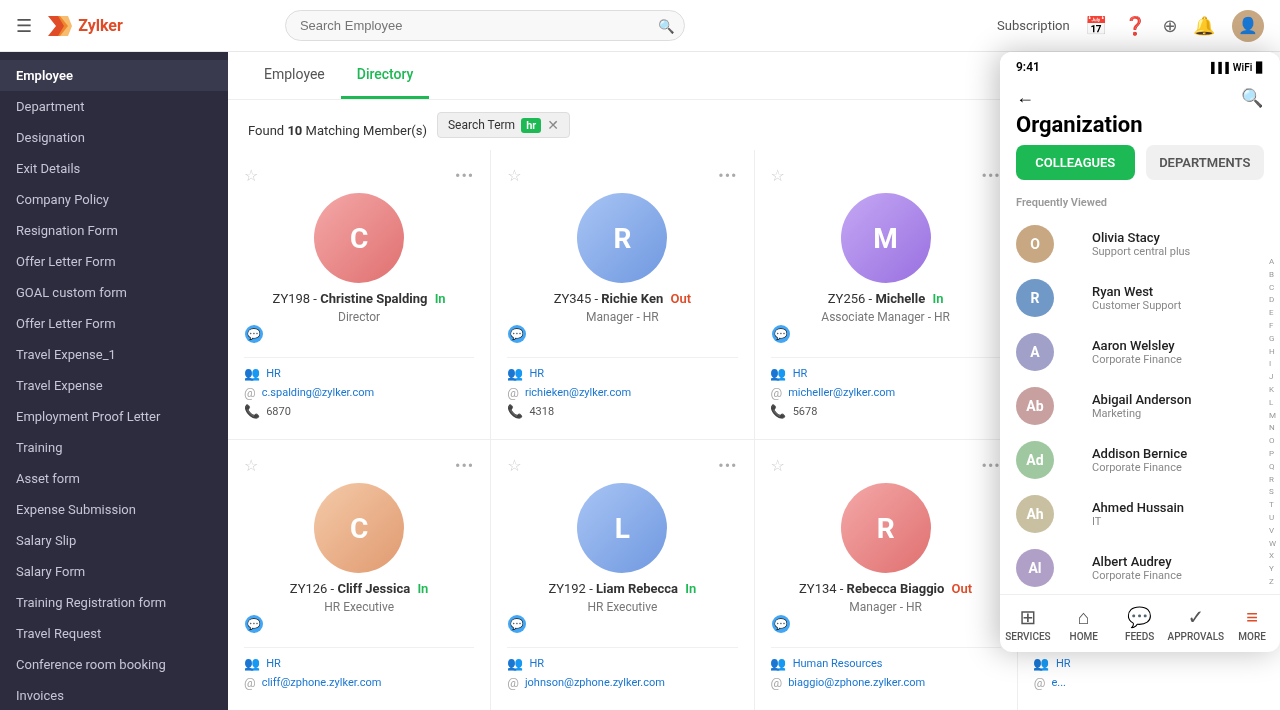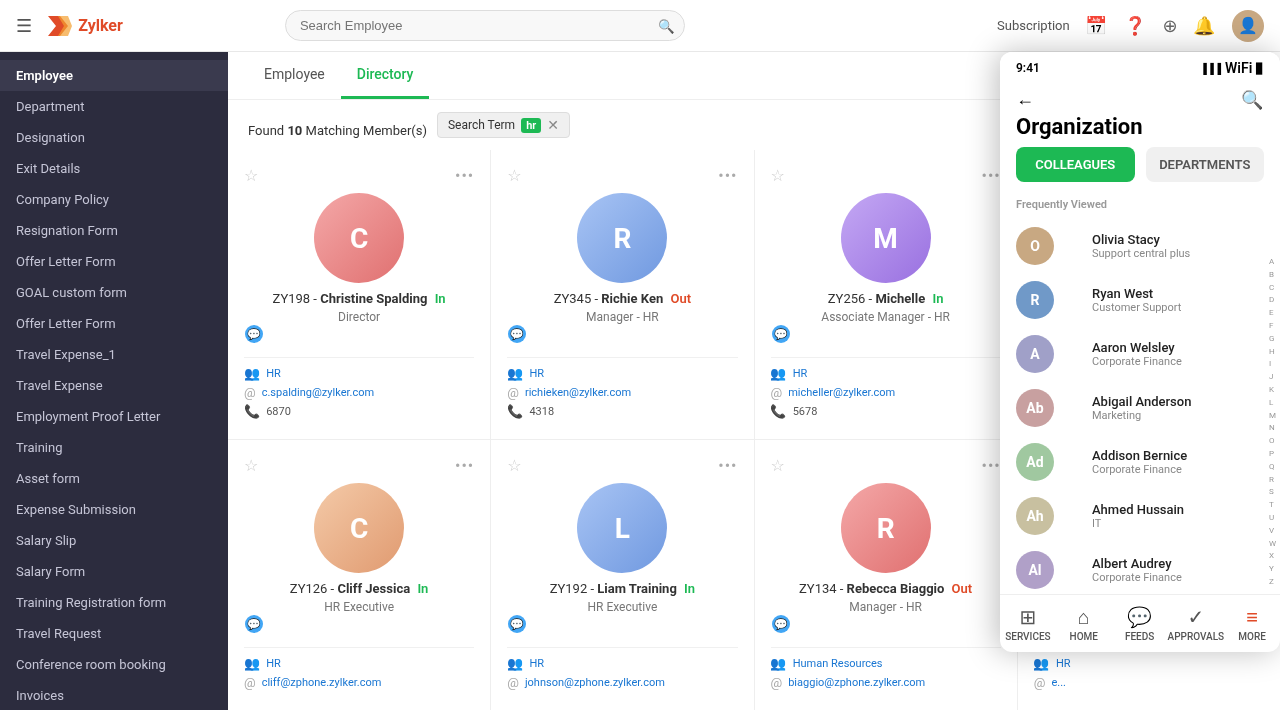--- a/index.html
+++ b/index.html
@@ -341,21 +341,21 @@
   </div>
         <div class="employee-card">
     <div class="card-top">
       <span class="star-icon">☆</span>
       <span class="more-icon">•••</span>
     </div>
     <div class="card-avatar av-blue">
       <div class="avatar-placeholder">L</div>
     </div>
     <div class="card-name">
-      <span>ZY192 - <strong>Liam Training</strong></span>
+      <span>ZY192 - <strong>Liam Rebecca</strong></span>
       <span class="status-in">In</span>
     </div>
     <div class="card-role">HR Executive</div>
     <div style="position:relative;">
       <svg width="20" height="20" viewBox="0 0 20 20" style="position:absolute;left:0;top:-8px;">
         <circle cx="10" cy="10" r="9" fill="#2196F3" opacity="0.85"></circle>
         <text x="10" y="14" text-anchor="middle" fill="#fff" font-size="11">💬</text>
       </svg>
     </div>
     <div class="card-details">
@@ -433,21 +433,21 @@
     </div>
   </div>
       </div>
   </div>
 
   <div class="mobile-overlay">
     <div class="mobile-statusbar">
       <span>9:41</span>
       <div class="battery">
         <span style="font-size:10px;">▐▐▐</span>
-        <span style="font-size:14px;">WiFi</span>
+        <span style="font-size:10px;">WiFi</span>
         <span style="font-size:10px;">▊</span>
       </div>
     </div>
     <div class="mobile-header">
       <span class="mobile-back">←</span>
       <span class="mobile-search">🔍</span>
     </div>
     <div class="mobile-title">Organization</div>
     <div class="mobile-tabs" id="mobile-tabs">
         <div class="mobile-tab active">COLLEAGUES</div>

